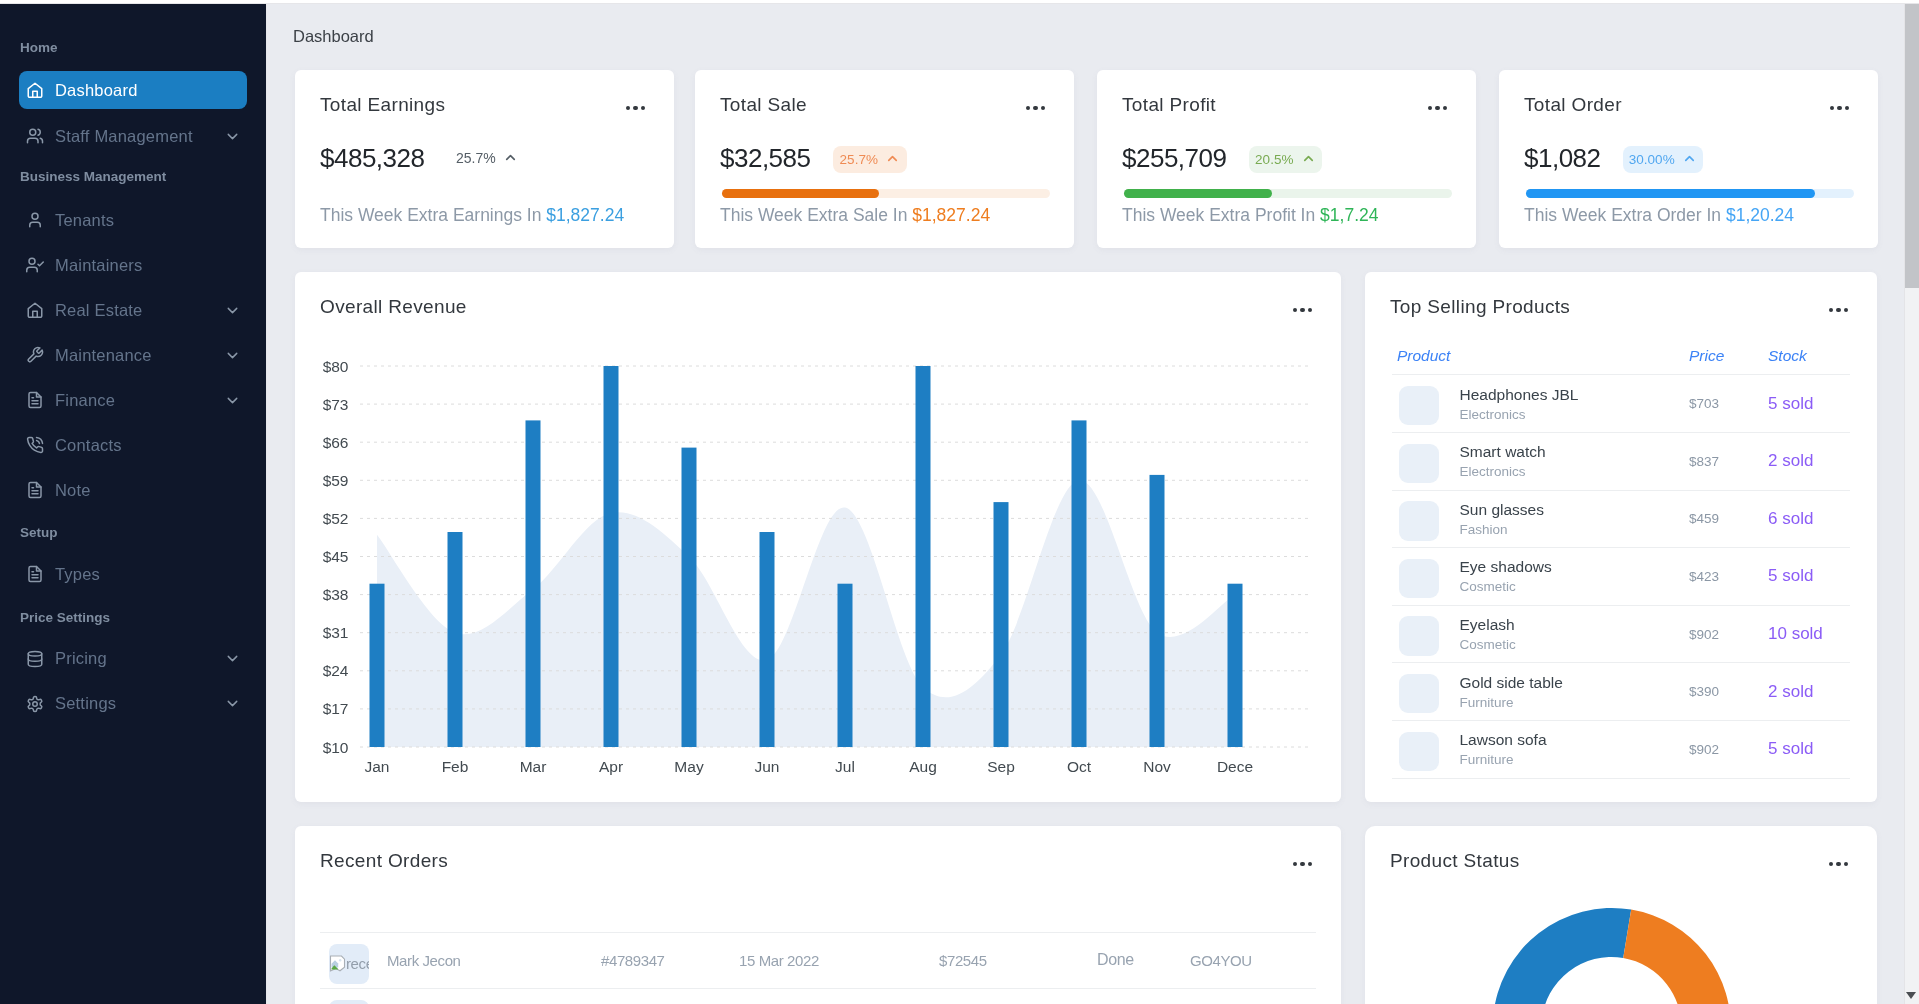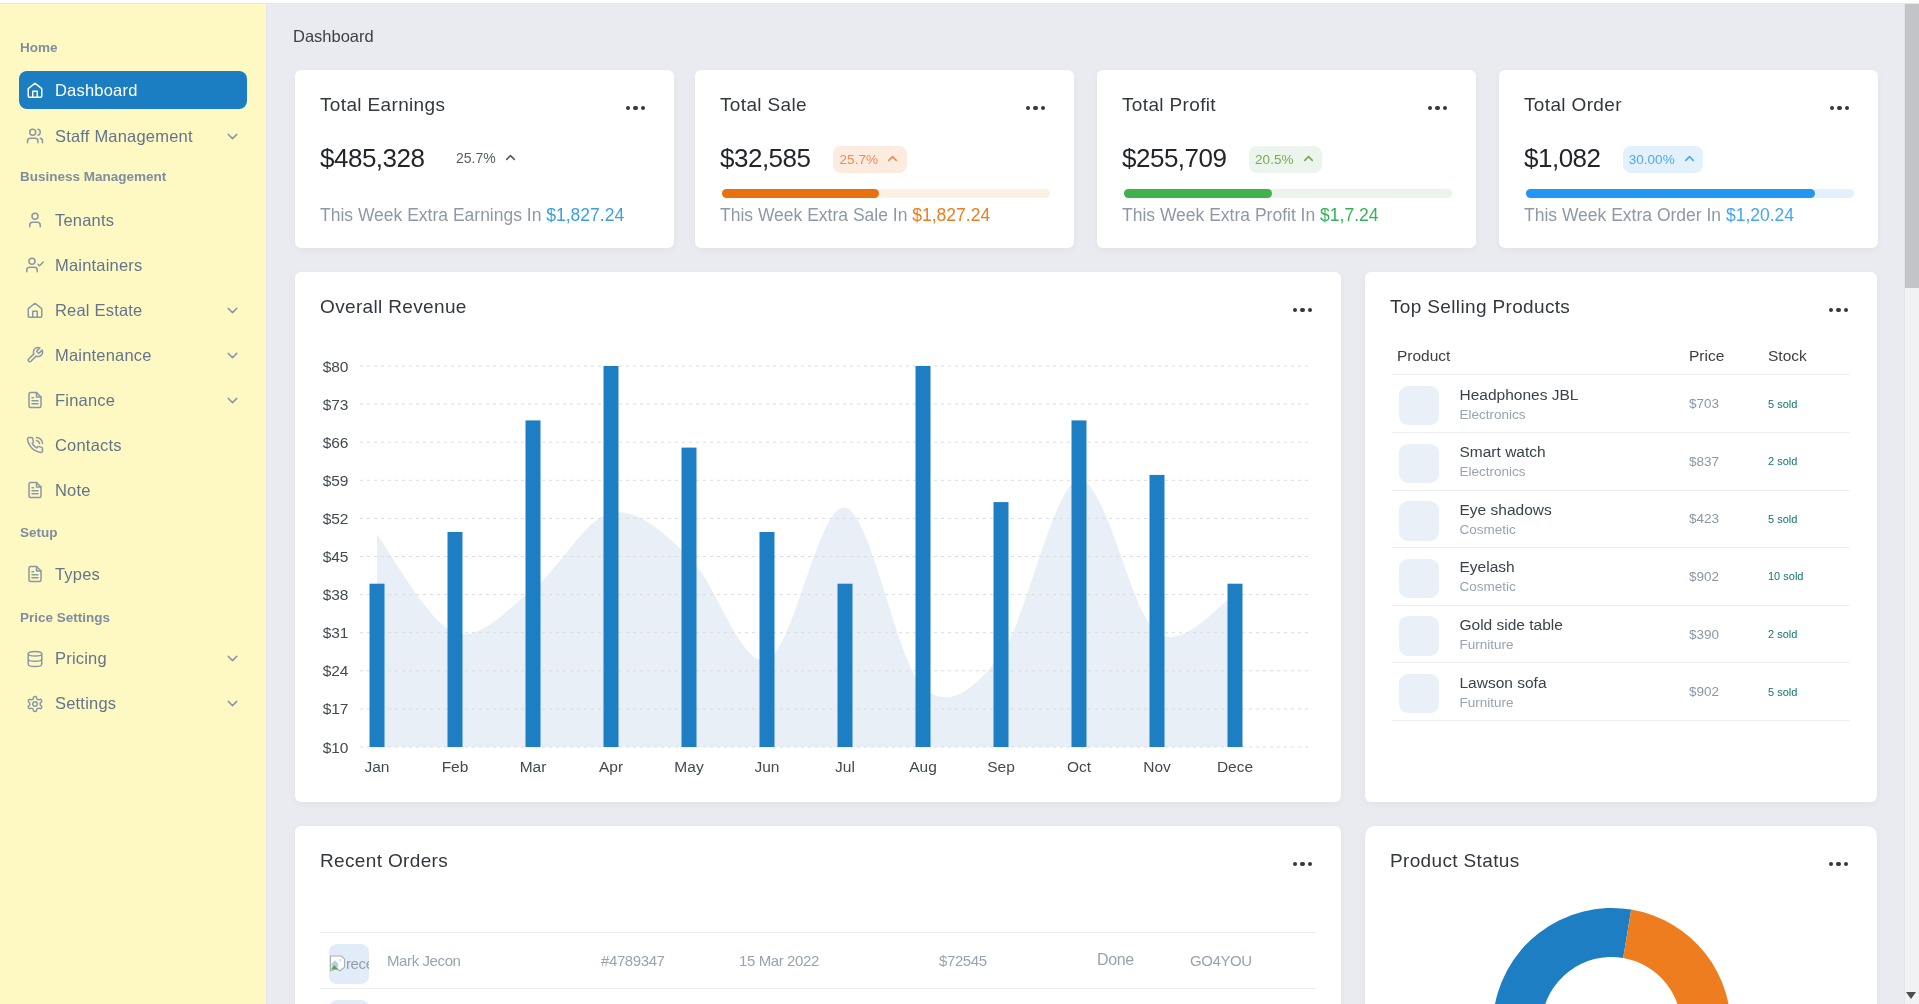--- a/index.html
+++ b/index.html
@@ -1,17 +1,17 @@
 <!DOCTYPE html>
 <html><head><meta charset="utf-8"><title>Dashboard</title><style>
 * { margin:0; padding:0; box-sizing:border-box; }
 html,body { width:1919px; height:1004px; overflow:hidden; font-family:"Liberation Sans",sans-serif; background:#fff; }
 #page { position:relative; width:1919px; height:1004px; }
 #topline { position:absolute; left:0; top:3px; width:1919px; height:1px; background:#e6e6e9; }
-#sidebar { position:absolute; left:0; top:4px; width:267px; height:1000px; background:#fef9c3; border-right:1px solid #e7e7ea; }
+#sidebar { position:absolute; left:0; top:4px; width:267px; height:1000px; background:#0f172a; border-right:1px solid #e7e7ea; }
 #main { position:absolute; left:267px; top:4px; width:1637px; height:1000px; background:#e9ebf0; }
 #sbar { position:absolute; left:1904px; top:4px; width:15px; height:1000px; background:#f1f2f4; border-left:1px solid #e4e4e7; }
 #sthumb { position:absolute; left:1905px; top:4px; width:14px; height:284px; background:#c2c4c8; }
 #sarrow { position:absolute; left:1906px; top:992px; width:0; height:0; border-left:5.5px solid transparent; border-right:5.5px solid transparent; border-top:7px solid #4a4d52; }
 .slabel { margin:0 0 16px 20px; font-size:13.5px; font-weight:bold; color:#7f8da0; line-height:15px; }
 #sidebar { padding-top:36px; }
 .slabel:first-child { margin-top:0; }
 .nav { display:flex; align-items:center; height:38px; margin:0 19px 7px; padding:0 6px 0 7px; border-radius:8px; color:#64748b; font-size:16.5px; letter-spacing:0.2px; }
 .nav svg { flex:0 0 auto; }
 .nav span { margin-left:11px; }
@@ -20,29 +20,29 @@
 .card { position:absolute; background:#fff; border-radius:6px; box-shadow:0 2px 6px rgba(110,120,140,0.07); }
 .stat { top:66px; width:379px; height:178px; }
 .ctitle { position:absolute; left:25px; top:24px; font-size:19px; letter-spacing:0.35px; color:#33383e; }
 .dots { position:absolute; right:29px; top:26px; }
 .dots i { display:inline-block; width:4.2px; height:4.2px; border-radius:50%; background:#33383e; margin-left:3.2px; }
 .val { position:absolute; left:25px; top:72.5px; font-size:26px; letter-spacing:-0.5px; color:#22262b; }
 .badge { position:absolute; top:76px; height:27px; border-radius:8px; font-size:13.5px; text-align:center; line-height:27px; }
 .track { position:absolute; left:27px; top:119px; width:328px; height:9px; border-radius:5px; }
 .extra { position:absolute; left:25px; top:134.5px; font-size:17.5px; color:#8d99a7; }
 .stat .extra { top:134.5px; }
-.thead { font-size:15.5px; color:#404040; }
+.thead { font-size:15.5px; color:#3b82f6;font-style:italic; }
 .trow { position:relative; height:57.6px; display:flex; align-items:center; border-bottom:1px solid #eceef0; }
 .trow:first-child { border-top:1px solid #eceef0; height:59px; }
 .thumb { width:39.5px; height:39.5px; border-radius:9px; background:#e9f0f8; margin-left:7px; position:relative; top:2px; }
 .pinfo { margin-left:21px; }
 .pname { font-size:15.5px; color:#3a434b; }
 .pcat { font-size:13.5px; color:#98a3b0; margin-top:3px; }
 .pprice { position:absolute; left:297px; font-size:13.5px; color:#8b97a5; }
-.pstock { position:absolute; left:376px; font-size:11px; color:#0f766e; }
+.pstock { position:absolute; left:376px; font-size:17px; color:#8b5cf6; }
 .orow { position:relative; height:55px; display:flex; align-items:center; font-size:15px; letter-spacing:-0.4px; color:#98a3b0; }
 .othumb { width:40px; height:40px; border-radius:8px; background:#e2ecf8; margin-left:9px; align-self:flex-start; margin-top:11px; display:flex; align-items:center; overflow:hidden; font-size:15px; color:#939eab; white-space:nowrap; flex:0 0 auto; }
 </style></head>
 <body>
 <div id="page">
 <div id="topline"></div>
 <div id="sidebar">
       <div class="slabel" style="margin-bottom:16px">Home</div>
       <div class="nav active">
         <svg width="18" height="18" viewBox="0 0 24 24" fill="none" stroke="#ffffff" stroke-width="2" stroke-linecap="round" stroke-linejoin="round">
@@ -294,20 +294,29 @@
               <div class="pinfo">
                 <div class="pname">Smart watch</div>
                 <div class="pcat">Electronics</div>
               </div>
               <div class="pprice">$837</div>
               <div class="pstock">2 sold</div>
             </div>
             <div class="trow">
               <div class="thumb"></div>
               <div class="pinfo">
+                <div class="pname">Sun glasses</div>
+                <div class="pcat">Fashion</div>
+              </div>
+              <div class="pprice">$459</div>
+              <div class="pstock">6 sold</div>
+            </div>
+            <div class="trow">
+              <div class="thumb"></div>
+              <div class="pinfo">
                 <div class="pname">Eye shadows</div>
                 <div class="pcat">Cosmetic</div>
               </div>
               <div class="pprice">$423</div>
               <div class="pstock">5 sold</div>
             </div>
             <div class="trow">
               <div class="thumb"></div>
               <div class="pinfo">
                 <div class="pname">Eyelash</div>

